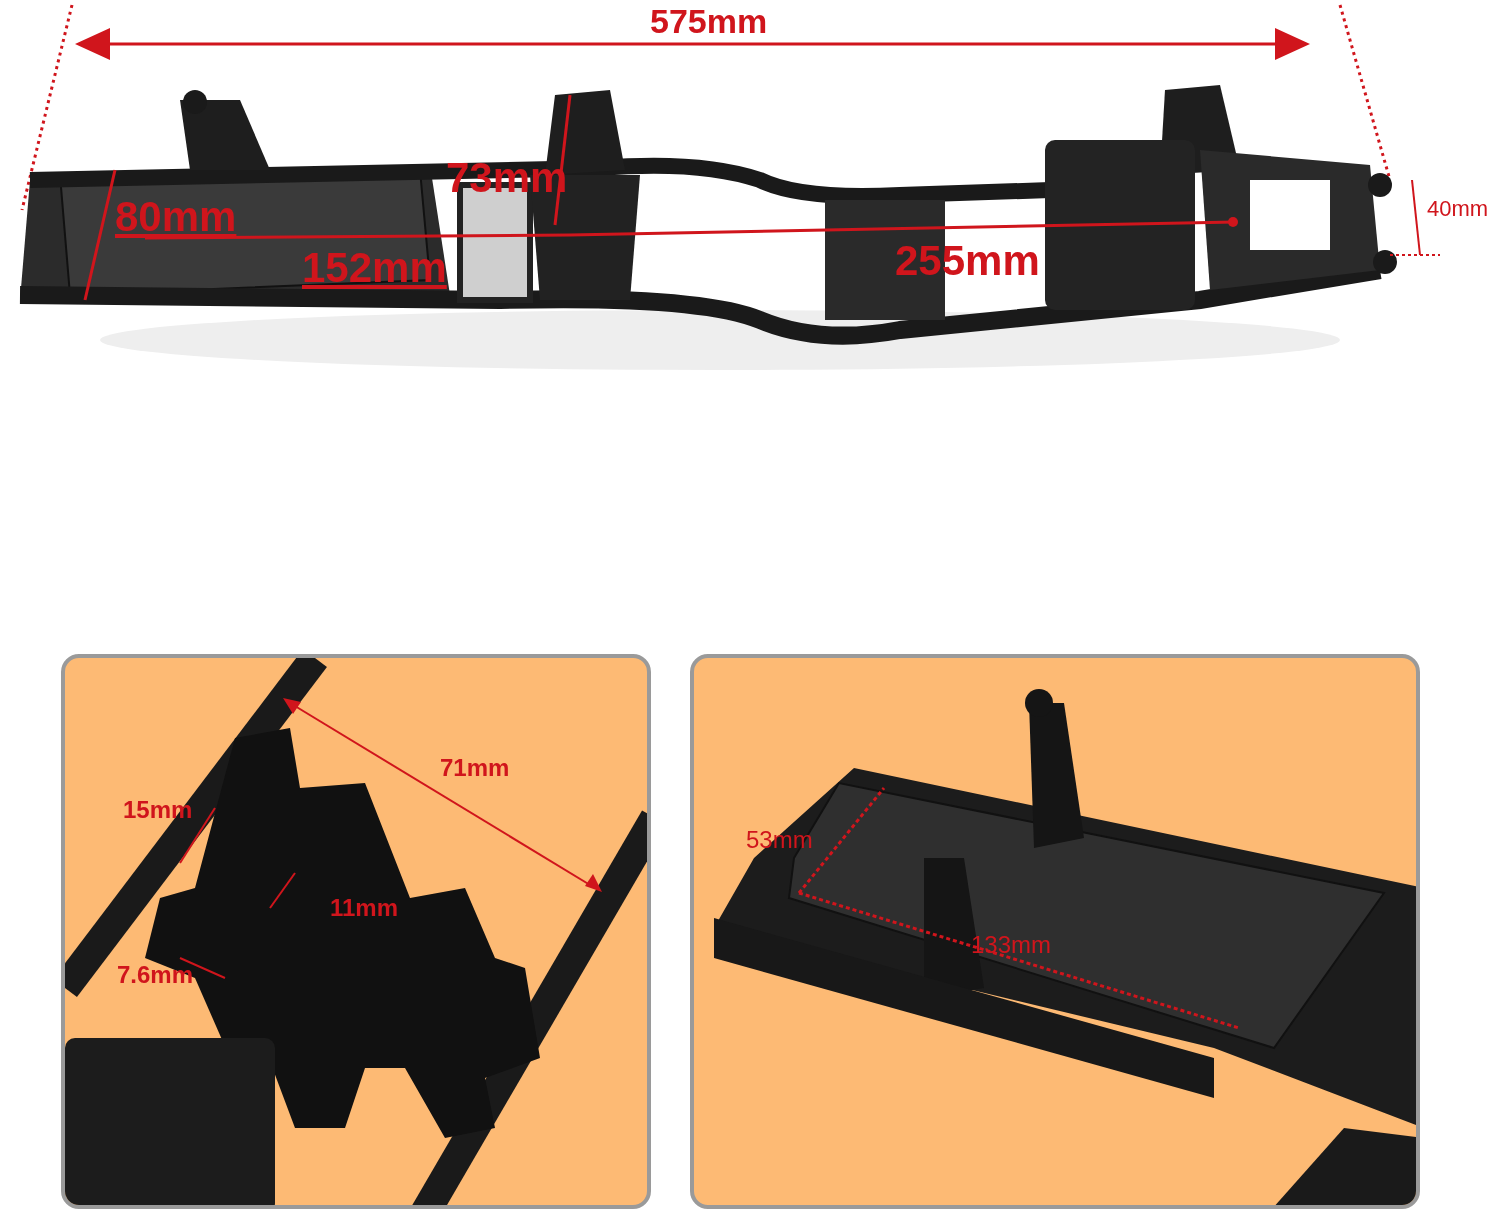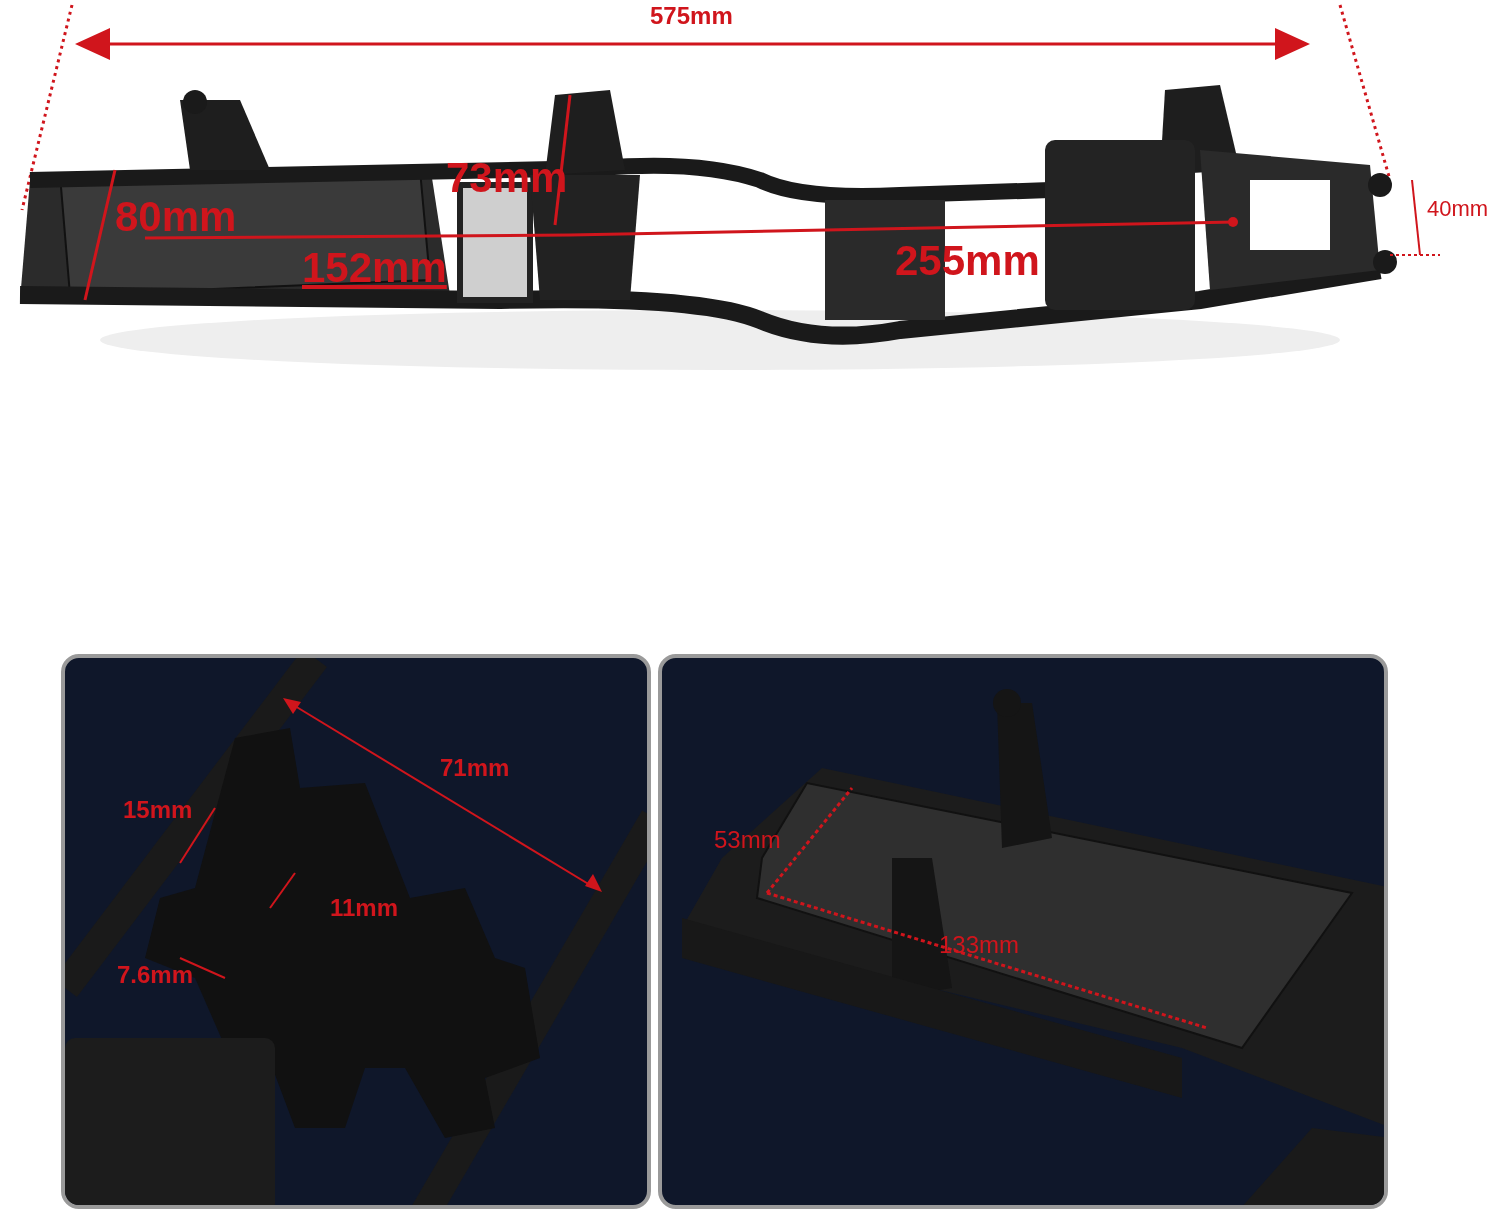--- a/index.html
+++ b/index.html
@@ -1,22 +1,22 @@
 <!DOCTYPE html>
 <html><head>
 <meta charset="utf-8">
 <style>
   html,body{margin:0;padding:0;background:#ffffff;}
   body{width:1500px;height:1216px;position:relative;overflow:hidden;font-family:"Liberation Sans",sans-serif;}
   .abs{position:absolute;}
   .dim{position:absolute;color:#d0151c;font-weight:bold;white-space:nowrap;line-height:1;}
-  .dim.big{font-size:24px;}
+  .dim.big{font-size:34px;}
   .dim.mid{font-size:42px;}
   .dim.sm{font-size:24px;font-weight:bold;}
-  .panel{position:absolute;border:4px solid #9a9a9a;border-radius:18px;background:#0f172a;overflow:hidden;box-sizing:border-box;}
+  .panel{position:absolute;border:4px solid #9a9a9a;border-radius:18px;background:#fdba74;overflow:hidden;box-sizing:border-box;}
   svg{position:absolute;left:0;top:0;}
 </style>
 </head>
 <body>
 
 <div class="abs" style="left:0;top:0;width:1500px;height:400px;">
   <svg width="1500" height="400">
 
     <line x1="72" y1="5" x2="22" y2="210" stroke="#d0151c" stroke-width="3" stroke-dasharray="3,4"></line>
     <line x1="1340" y1="5" x2="1390" y2="180" stroke="#d0151c" stroke-width="3" stroke-dasharray="3,4"></line>
@@ -51,21 +51,21 @@
 
     <line x1="115" y1="170" x2="85" y2="300" stroke="#d0151c" stroke-width="3"></line>
     <line x1="570" y1="95" x2="555" y2="225" stroke="#d0151c" stroke-width="3"></line>
     <line x1="145" y1="238" x2="570" y2="235" stroke="#d0151c" stroke-width="3"></line>
     <line x1="570" y1="235" x2="1235" y2="222" stroke="#d0151c" stroke-width="3"></line>
     <line x1="1412" y1="180" x2="1420" y2="255" stroke="#d0151c" stroke-width="2"></line>
     <line x1="1390" y1="255" x2="1440" y2="255" stroke="#d0151c" stroke-width="2" stroke-dasharray="3,3"></line>
     <circle cx="1233" cy="222" r="5" fill="#d0151c"></circle>
   </svg>
   <div class="dim big" style="left:650px;top:4px;">575mm</div>
-  <div class="dim mid" style="left:115px;top:196px;">80mm</div>
+  <div class="dim mid" style="left:115px;top:196px;text-decoration:underline;">80mm</div>
   <div class="dim mid" style="left:446px;top:157px;">73mm</div>
   <div class="dim mid" style="left:302px;top:247px;text-decoration:underline;">152mm</div>
   <div class="dim mid" style="left:895px;top:240px;">255mm</div>
   <div class="dim" style="left:1415px;top:198px;font-size:22px;font-weight:normal;padding-left:12px;">40mm</div>
 </div>
 
 <div class="panel" style="left:61px;top:654px;width:590px;height:555px;">
   <svg width="590" height="555">
     <path d="M250,0 L0,330" stroke="#1a1a1a" stroke-width="30" fill="none"></path>
     <path d="M590,160 L360,555" stroke="#1a1a1a" stroke-width="30" fill="none"></path>
@@ -77,21 +77,21 @@
     <line x1="115" y1="205" x2="150" y2="150" stroke="#d0151c" stroke-width="2"></line>
     <line x1="205" y1="250" x2="230" y2="215" stroke="#d0151c" stroke-width="2"></line>
     <line x1="115" y1="300" x2="160" y2="320" stroke="#d0151c" stroke-width="2"></line>
   </svg>
   <div class="dim sm" style="left:375px;top:98px;">71mm</div>
   <div class="dim sm" style="left:58px;top:140px;">15mm</div>
   <div class="dim sm" style="left:265px;top:238px;">11mm</div>
   <div class="dim sm" style="left:40px;top:305px;margin-left:12px;">7.6mm</div>
 </div>
 
-<div class="panel" style="left:658px;top:654px;width:730px;height:555px;">
+<div class="panel" style="left:690px;top:654px;width:730px;height:555px;">
   <svg width="730" height="555">
     <polygon points="60,200 160,110 730,230 730,470 520,390 20,270" fill="#1c1c1c"></polygon>
     <polygon points="100,200 145,125 690,235 580,390 95,240" fill="#2f2f2f" stroke="#111" stroke-width="2"></polygon>
     <polygon points="335,45 370,45 390,180 340,190" fill="#151515"></polygon>
     <circle cx="345" cy="45" r="14" fill="#151515"></circle>
     <polygon points="230,200 270,200 290,330 230,340" fill="#151515"></polygon>
     <polygon points="20,260 520,400 520,440 20,300" fill="#181818"></polygon>
     <polygon points="570,560 650,470 730,480 730,555" fill="#1a1a1a"></polygon>
     <line x1="105" y1="235" x2="190" y2="130" stroke="#d0151c" stroke-width="3" stroke-dasharray="4,3"></line>
     <line x1="105" y1="235" x2="545" y2="370" stroke="#d0151c" stroke-width="3" stroke-dasharray="4,3"></line>

